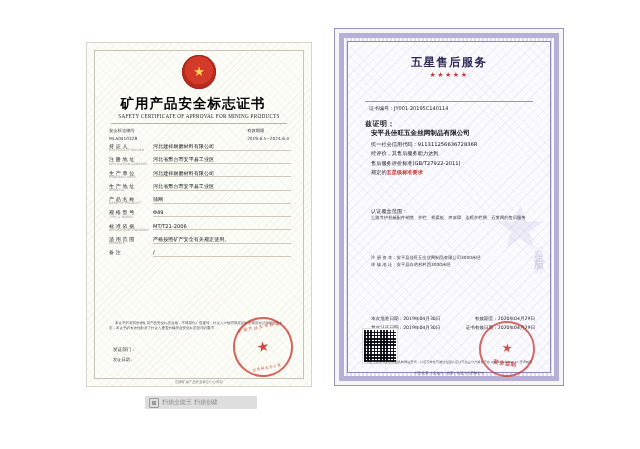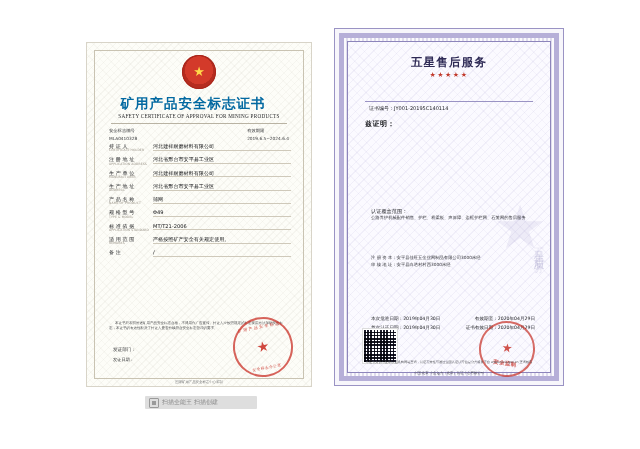--- a/index.html
+++ b/index.html
@@ -70,21 +70,21 @@
   }
   .cert-left .title-cn {
     position: absolute;
     left: 0; right: 12px;
     top: 52px;
     text-align: center;
     font-family: Liberation Sans, sans-serif;
     font-weight: bold;
     font-size: 13.5px;
     letter-spacing: 1px;
-    color: #0369a1;
+    color: #000000;
   }
   .cert-left .title-en {
     position: absolute;
     left: 0; right: 0;
     top: 70px;
     text-align: center;
     font-family: "Liberation Serif", serif;
     font-size: 5.2px;
     letter-spacing: 0.25px;
     color: #2a2b2d;
@@ -586,20 +586,39 @@
     <div class="five-star-title">五星售后服务</div>
     <div class="stars">★★★★★</div>
     <div class="title-rule"></div>
 
     <div class="certno">
       <span>证书编号：</span><span>JY001-20195C140114</span>
     </div>
 
     <div class="declare">兹证明：</div>
 
+    <div class="r-list">
+      <div class="r-row">
+        <div class="r-val big">安平县佳旺五金丝网制品有限公司</div>
+      </div>
+      <div class="r-row">
+        <div class="r-lbl">统一社会信用代码：</div>
+        <div class="r-val">91131125663672836R</div>
+      </div>
+      <div class="r-row">
+        <div class="r-lbl">经评价，其售后服务能力达到</div>
+      </div>
+      <div class="r-row">
+        <div class="r-lbl">售后服务评价标准(GB/T27922-2011)</div>
+      </div>
+      <div class="r-row">
+        <div class="r-lbl">规定的</div>
+        <div class="r-val hi">五星级标准要求</div>
+      </div>
+    </div>
 
     <div class="r-block" style="top:178px;">
       <div class="bl-title">认证覆盖范围：</div>
       <div class="bl-body">公路养护机械配件销售、护栏、桥梁板、声屏障、边框护栏网、石笼网的售后服务</div>
     </div>
 
     <div class="r-block" style="top:226px;">
       <div class="bl-body">注  册  资  本：安平县佳旺五金丝网制品有限公司3000米经</div>
       <div class="bl-body">审  核  地  址：安平县白塔村村西3000米经</div>
     </div>

